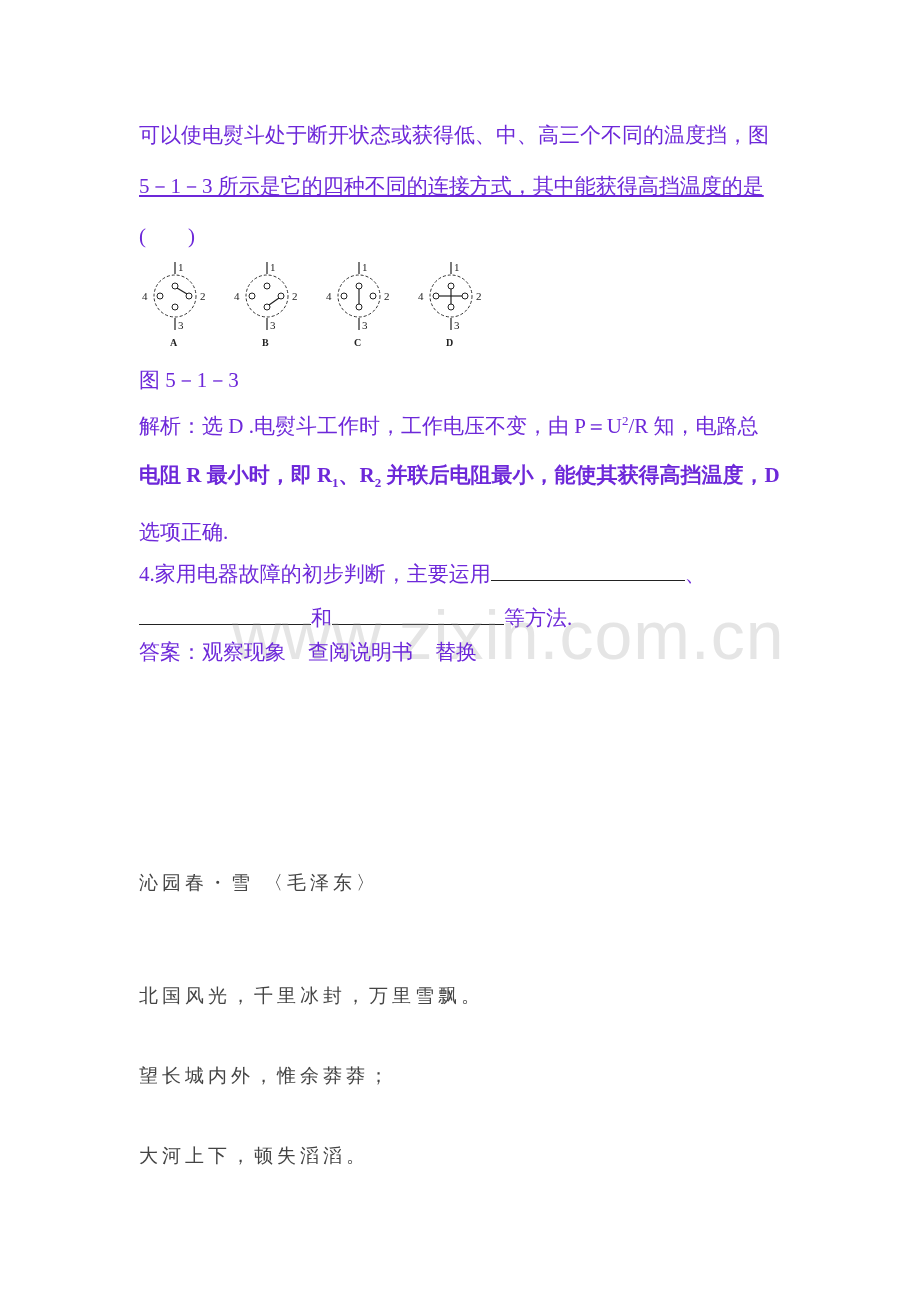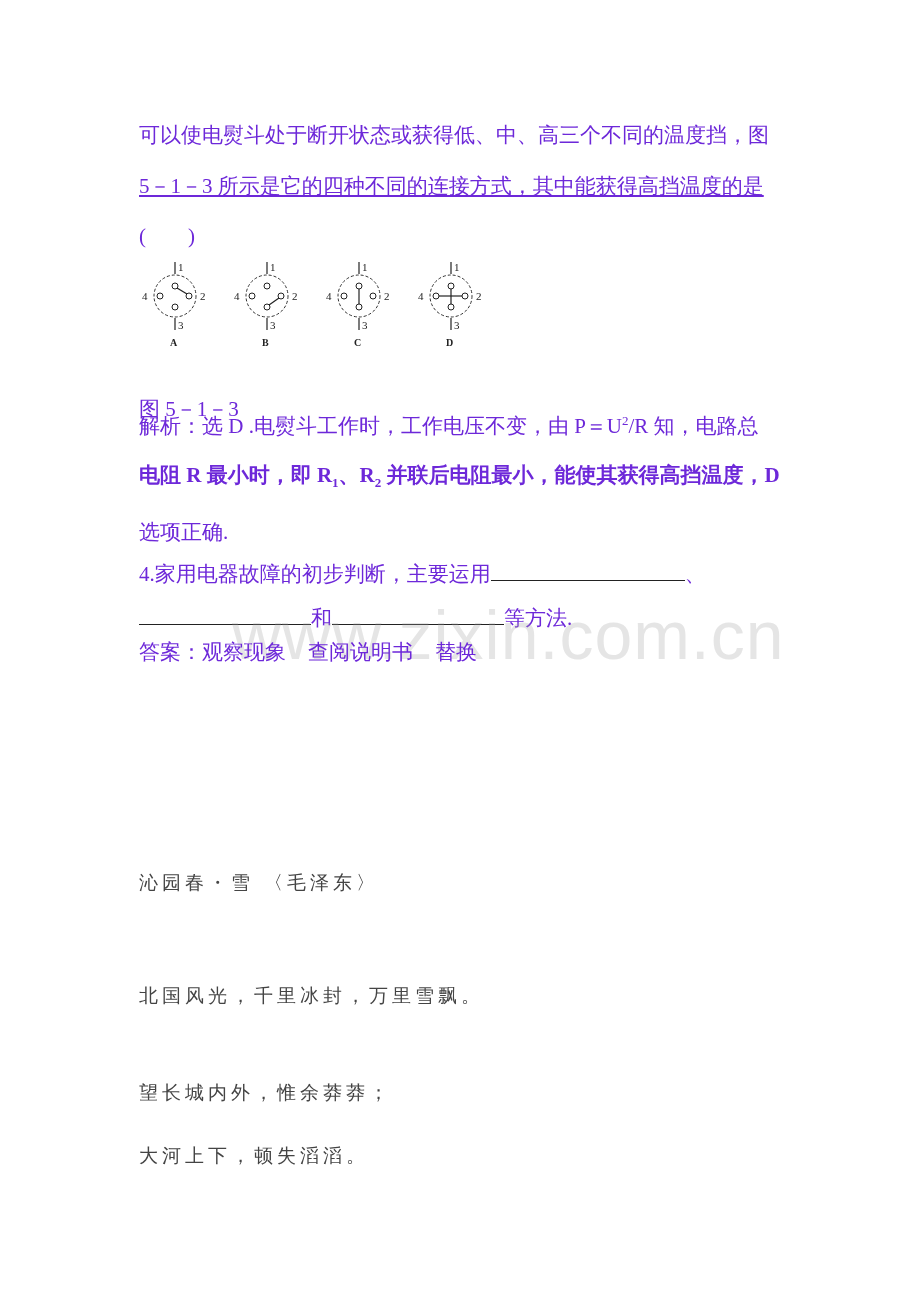--- a/index.html
+++ b/index.html
@@ -91,29 +91,29 @@
       <circle cx="36" cy="49" r="3" fill="#fff" stroke="#222" stroke-width="1"></circle>
       <line x1="36" y1="31" x2="36" y2="46" stroke="#222" stroke-width="1.2"></line>
       <line x1="24" y1="38" x2="47" y2="38" stroke="#222" stroke-width="1.2"></line>
       <line x1="36" y1="60" x2="36" y2="72" stroke="#222" stroke-width="1.2"></line>
       <text x="39" y="71" font-size="11" font-family="Liberation Serif, serif" fill="#222">3</text>
       <text x="31" y="88" font-size="10" font-family="Liberation Serif, serif" fill="#222" font-weight="bold">D</text>
     </svg>
   </div>
 </div>
 
-<div class="line serif" style="top:368px;margin-top:29px;">图 5－1－3</div>
+<div class="line serif" style="top:368px;">图 5－1－3</div>
 
 <div class="line serif" style="top:414px;"><span>解析：选 D .电熨斗工作时，工作电压不变，由 P＝U</span><sup>2</sup><span>/R 知，电路总</span></div>
 <div class="line serif" style="top:463px;font-weight:bold;"><span>电阻 R 最小时，即 R</span><sub>1</sub><span>、R</span><sub>2</sub><span> 并联后电阻最小，能使其获得高挡温度，D</span></div>
 <div class="line serif" style="top:512px;margin-top:8px;">选项正确.</div>
 
 <div class="line serif" style="top:562px;"><span>4.家用电器故障的初步判断，主要运用</span><span class="blank" style="width:194px;"></span><span>、</span></div>
 <div class="line serif" style="top:606px;"><span class="blank" style="width:172px;"></span><span>和</span><span class="blank" style="width:172px;"></span><span>等方法.</span></div>
 
 <div class="watermark">www.zixin.com.cn</div>
 
 <div class="line serif" style="top:640px;"><span>答案：</span><span>观察现象</span><span class="answer-gap"></span><span>查阅说明书</span><span class="answer-gap"></span><span>替换</span></div>
 
 <div class="poem" style="top:870px;">沁园春・雪 〈毛泽东〉</div>
 <div class="poem" style="top:983px;">北国风光，千里冰封，万里雪飘。</div>
-<div class="poem" style="top:1063px;margin-top:17px;">望长城内外，惟余莽莽；</div>
+<div class="poem" style="top:1063px;">望长城内外，惟余莽莽；</div>
 <div class="poem" style="top:1143px;">大河上下，顿失滔滔。</div>
 
 </body></html>

